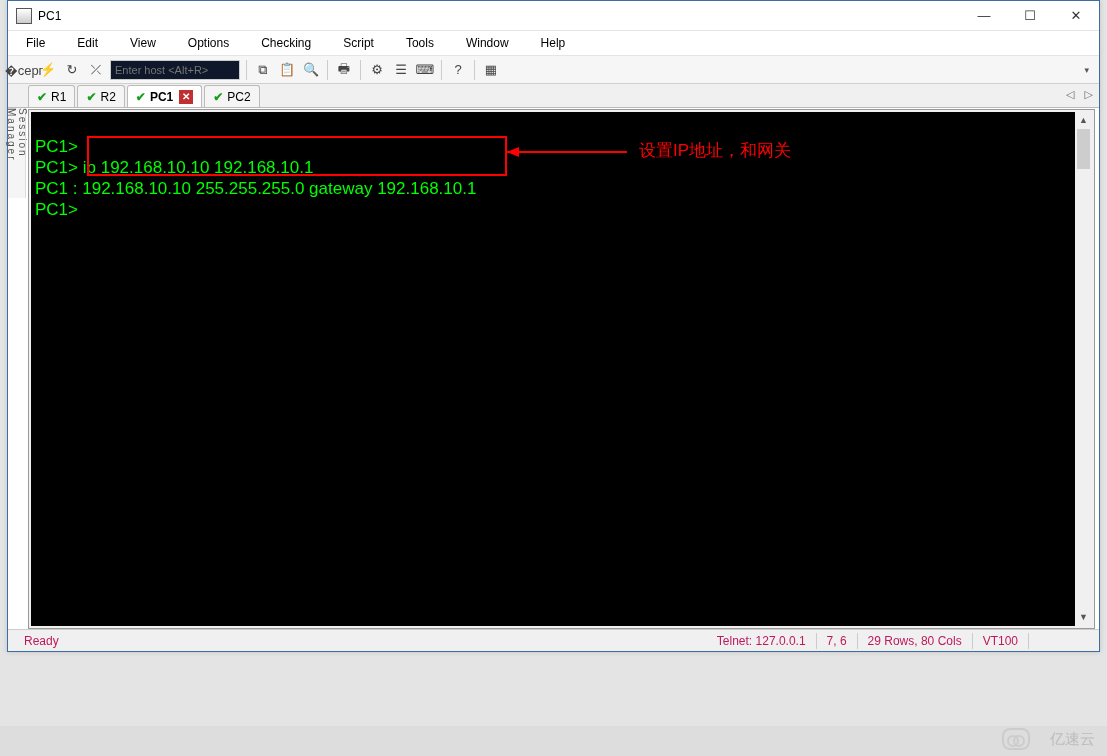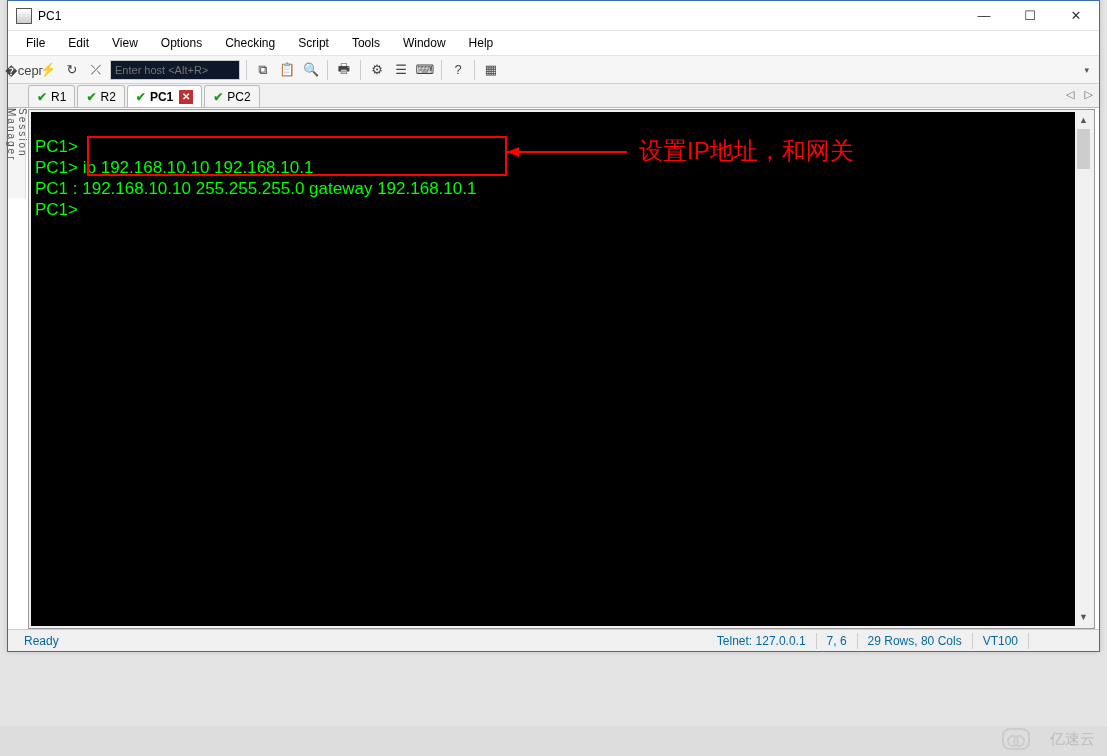--- a/index.html
+++ b/index.html
@@ -3,21 +3,21 @@
 <meta charset="utf-8">
 <style>
   * { box-sizing: border-box; margin: 0; padding: 0; font-family: "Segoe UI", Tahoma, sans-serif; }
   body { background: #e4e4e4; width: 1107px; height: 756px; position: relative; overflow: hidden;}
   .window { position:absolute; left:7px; top:0; width:1093px; height:652px; background:#fff; border:1px solid #3a6ea5; box-shadow:0 0 5px rgba(0,0,0,.15);}
   .titlebar { height:30px; display:flex; align-items:center; background:#fff; border-bottom:1px solid #e5e5e5; padding:0 0 0 8px;}
   .titlebar .app-icon{width:16px;height:16px;border:1px solid #555;background:linear-gradient(#fff,#ccc);margin-right:6px;}
   .titlebar .title{font-size:12px;color:#000;}
   .win-controls{margin-left:auto;display:flex;}
   .win-btn{width:46px;height:30px;display:flex;align-items:center;justify-content:center;font-size:13px;color:#333;}
-  .menubar{height:25px;display:flex;align-items:center;padding:0 10px;gap:7px;border-bottom:1px solid #e5e5e5;}
+  .menubar{height:25px;display:flex;align-items:center;padding:0 10px;gap:16px;border-bottom:1px solid #e5e5e5;}
   .menu-item{font-size:12px;color:#000;padding:3px 8px;}
   .toolbar{height:28px;display:flex;align-items:center;padding:0 6px;gap:4px;border-bottom:1px solid #d0d0d0;background:#f6f6f6;}
   .tb-btn{width:20px;height:20px;display:flex;align-items:center;justify-content:center;color:#444;font-size:13px;}
   .tb-sep{width:1px;height:20px;background:#ccc;margin:0 2px;}
   .host-input{width:130px;height:20px;border:1px solid #ccc;font-size:11px;padding:0 4px;color:#888;background:#0f172a;}
   .toolbar .spacer{flex:1;}
   .dropdown-arrow{font-size:9px;color:#555;margin-left:auto;margin-right:4px;}
   .tabbar{height:24px;display:flex;align-items:flex-end;background:#f0f0f0;border-bottom:1px solid #bbb;position:relative;padding-left:20px;}
   .tab{height:22px;display:flex;align-items:center;padding:0 8px;font-size:12px;background:#f5f5f5;border:1px solid #bbb;border-bottom:none;margin-right:2px;gap:4px;border-radius:3px 3px 0 0;}
   .tab.active{background:#fff;font-weight:bold;}
@@ -25,23 +25,23 @@
   .tab .close-x{width:14px;height:14px;background:#c13030;color:#fff;font-size:10px;display:flex;align-items:center;justify-content:center;margin-left:2px;}
   .tab-nav{position:absolute;right:6px;top:4px;display:flex;gap:10px;font-size:11px;color:#666;}
   .session-sidebar{position:absolute;left:0;top:107px;width:18px;height:90px;writing-mode:vertical-rl;text-orientation:mixed;font-size:10px;color:#555;letter-spacing:2px;display:flex;align-items:center;justify-content:center;background:#f5f5f5;border-right:1px solid #ddd;}
   .terminal-wrap{position:absolute;left:20px;top:108px;right:4px;bottom:22px;background:#f0f0f0;border:1px solid #999;padding:2px;}
   .terminal{width:100%;height:100%;background:#000;position:relative;font-family:"Courier New",monospace;font-size:17px;color:#00ff00;padding:24px 0 0 4px;line-height:21px;overflow:hidden;}
   .term-line{white-space:pre;}
   .scrollbar-v{position:absolute;right:0;top:0;width:17px;height:100%;background:#f0f0f0;}
   .scroll-thumb{position:absolute;top:17px;left:2px;width:13px;height:40px;background:#cdcdcd;}
   .scroll-arrow{position:absolute;left:0;width:17px;height:17px;background:#f0f0f0;display:flex;align-items:center;justify-content:center;font-size:9px;color:#555;}
   .red-box{position:absolute;border:2px solid #ff0000;pointer-events:none;}
-  .annotation{position:absolute;color:#ff0000;font-family:"Microsoft YaHei",sans-serif;font-size:24px;}
+  .annotation{position:absolute;color:#ff0000;font-family:"Microsoft YaHei",sans-serif;font-size:17px;}
   .arrow-svg{position:absolute;pointer-events:none;}
-  .statusbar{position:absolute;left:0;right:0;bottom:0;height:22px;background:#f0f0f0;border-top:1px solid #ccc;display:flex;align-items:center;font-size:12px;color:#0369a1;padding:4px 8px;}
+  .statusbar{position:absolute;left:0;right:0;bottom:0;height:22px;background:#f0f0f0;border-top:1px solid #ccc;display:flex;align-items:center;font-size:12px;color:#be185d;padding:4px 8px;}
   .status-sep{width:1px;height:16px;background:#ccc;margin:0 2px;}
   .status-cell{padding:0 8px;}
   .watermark{position:absolute;right:12px;bottom:6px;display:flex;align-items:center;gap:20px;color:#bbb;font-size:15px;z-index:50;}
   .wm-icon{width:28px;height:22px;border:2px solid #ccc;border-radius:8px;position:relative;}
   .wm-icon::before,.wm-icon::after{content:"";position:absolute;border:2px solid #ccc;border-radius:50%;}
   .wm-icon::before{width:8px;height:8px;left:3px;top:5px;}
   .wm-icon::after{width:8px;height:8px;right:3px;top:5px;}
   .bg-strip{position:absolute;left:0;bottom:0;width:1107px;height:30px;background:#ddd;z-index:-1;}
 </style>
 </head>

